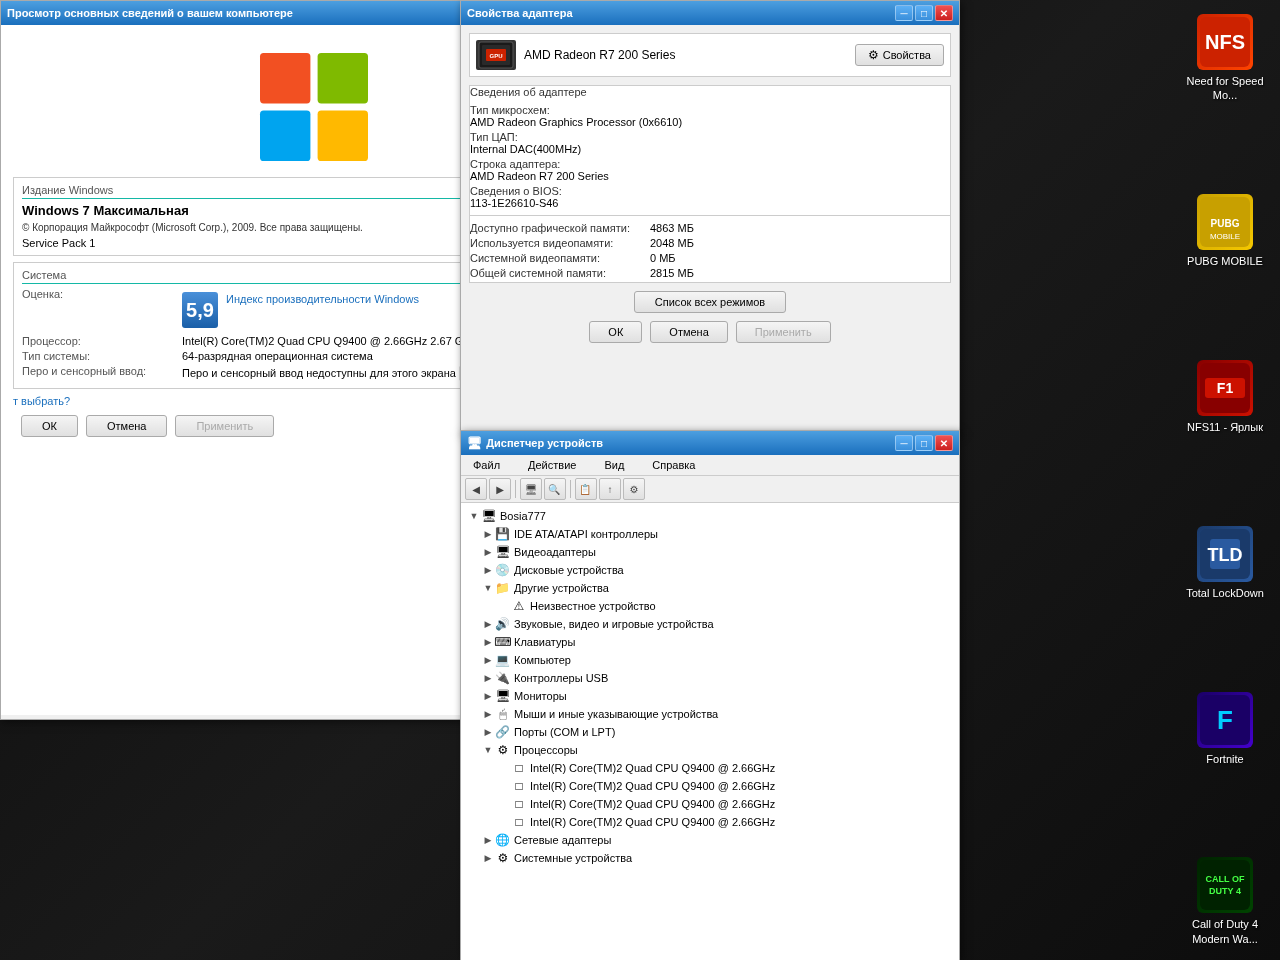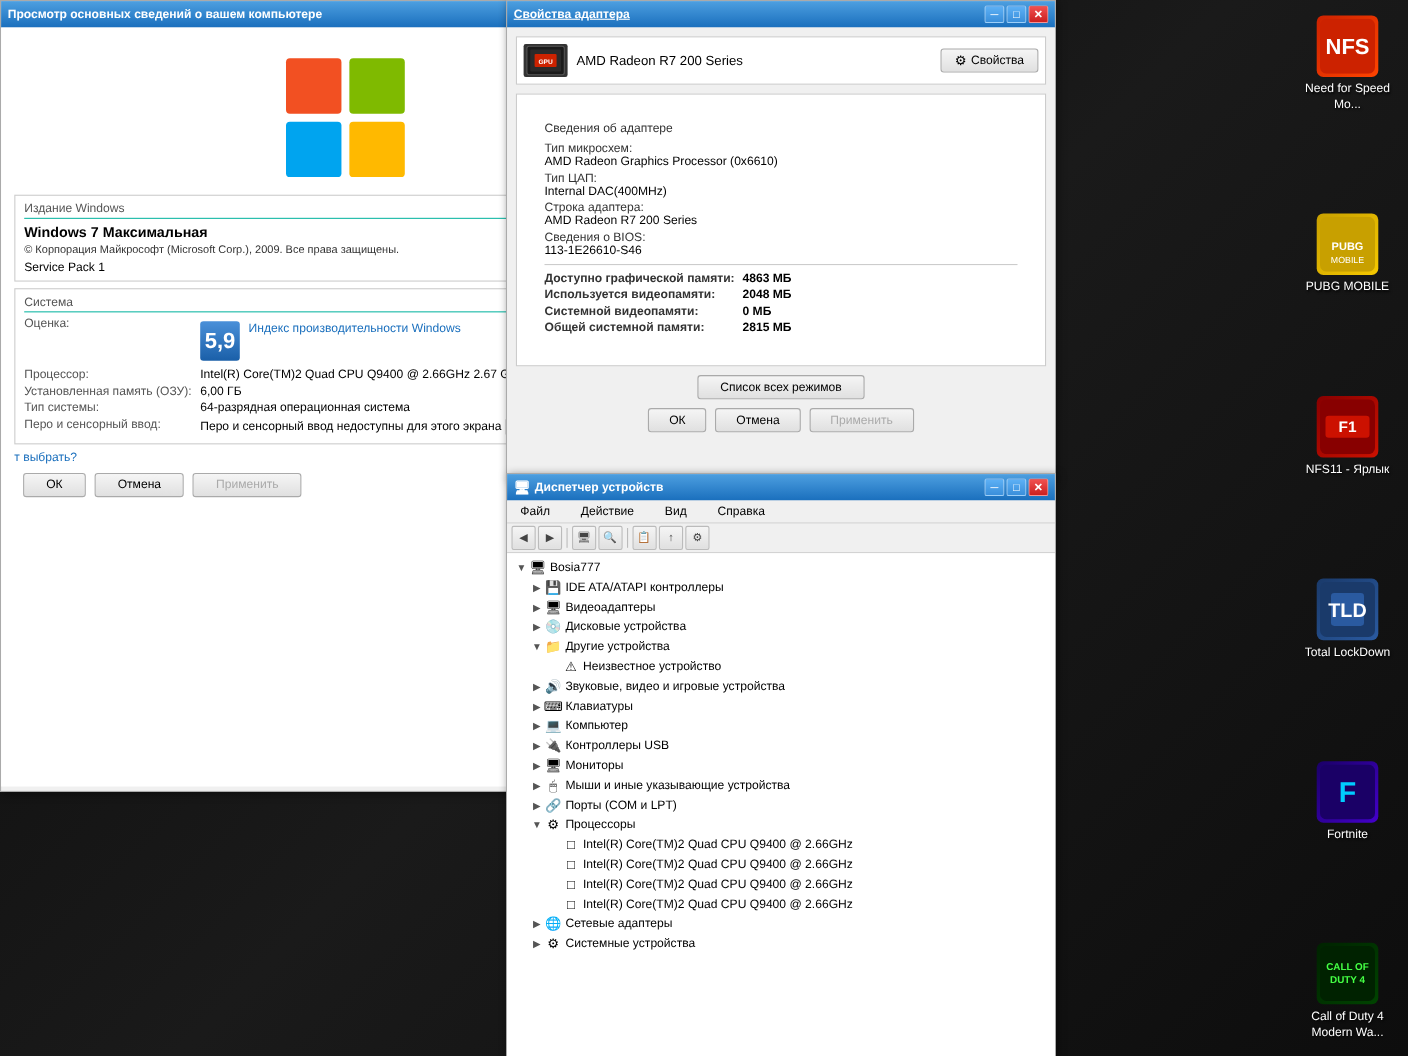--- a/index.html
+++ b/index.html
@@ -206,21 +206,21 @@
       border-radius: 3px;
       cursor: pointer;
       font-size: 11px;
       display: flex;
       align-items: center;
       gap: 4px;
     }
 
     .adapter-info {
       border: 1px solid #ccc;
-      padding: 25px;
+      padding: 0;
       background: white;
       margin-bottom: 8px;
     }
 
     .adapter-info-title {
       font-size: 11px;
       color: #333;
       margin-bottom: 6px;
     }
 
@@ -240,21 +240,20 @@
     .divider {
       border: none;
       border-top: 1px solid #ccc;
       margin: 6px 0;
     }
 
     .memory-row {
       display: flex;
       margin: 3px 0;
       font-size: 11px;
-      font-weight: bold;
     }
 
     .memory-label {
       color: #333;
       width: 180px;
       flex-shrink: 0;
     }
 
     .modes-btn {
       display: block;
@@ -500,24 +499,20 @@
             <div class="rating-badge">5,9</div>
             <div class="rating-text">Индекс производительности Windows</div>
           </div>
         </div>
 
         <div class="info-row">
           <span class="info-label">Процессор:</span>
           <span class="info-value">Intel(R) Core(TM)2 Quad CPU Q9400 @ 2.66GHz  2.67 GHz</span>
         </div>
 
-        <div class="info-row">
-          <span class="info-label">Установленная память (ОЗУ):</span>
-          <span class="info-value">6,00 ГБ</span>
-        </div>
 
         <div class="info-row">
           <span class="info-label">Тип системы:</span>
           <span class="info-value">64-разрядная операционная система</span>
         </div>
 
         <div class="info-row">
           <span class="info-label">Перо и сенсорный ввод:</span>
           <span class="info-value" style="display:flex; align-items:flex-end; gap:4px;">
             <span>Перо и сенсорный ввод недоступны для этого экрана</span>
@@ -534,21 +529,21 @@
         <button class="bottom-btn" style="color:#aaa;">Применить</button>
       </div>
     </div>
     <div class="scrollbar-area">
       <div class="scroll-thumb"></div>
     </div>
   </div>
 
   <div class="win-panel gpu-dialog">
     <div class="win-titlebar">
-      <span style="font-size:11px;text-decoration:underline;">Свойства адаптера</span>
+      <span style="font-size:11px;">Свойства адаптера</span>
       <div class="win-controls">
         <div class="win-btn win-btn-minimize">─</div>
         <div class="win-btn win-btn-maximize">□</div>
         <div class="win-btn win-btn-close">✕</div>
       </div>
     </div>
     <div class="gpu-content">
 
       <div class="gpu-header">
         <div class="gpu-icon">

